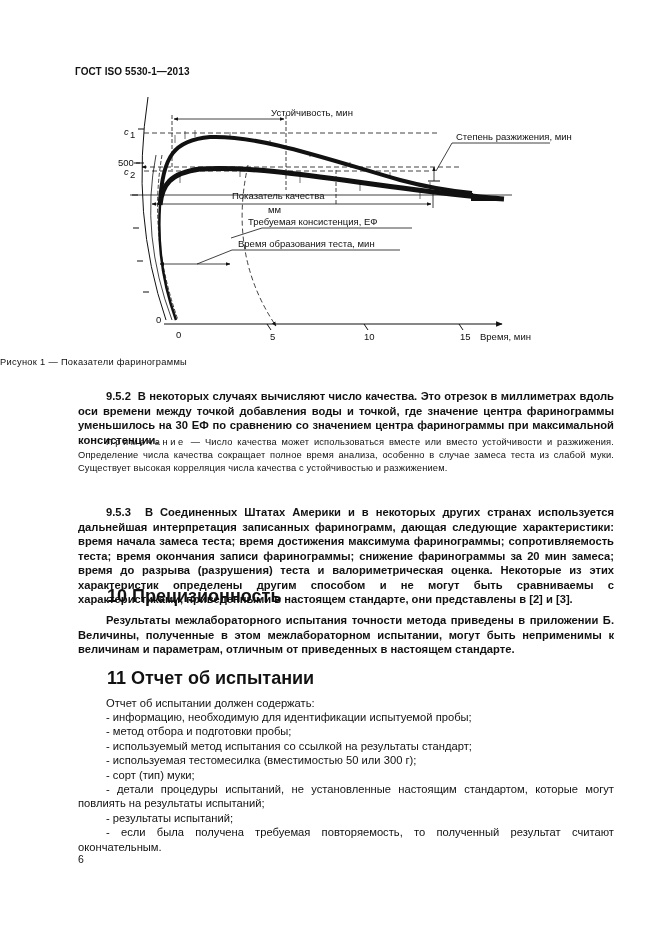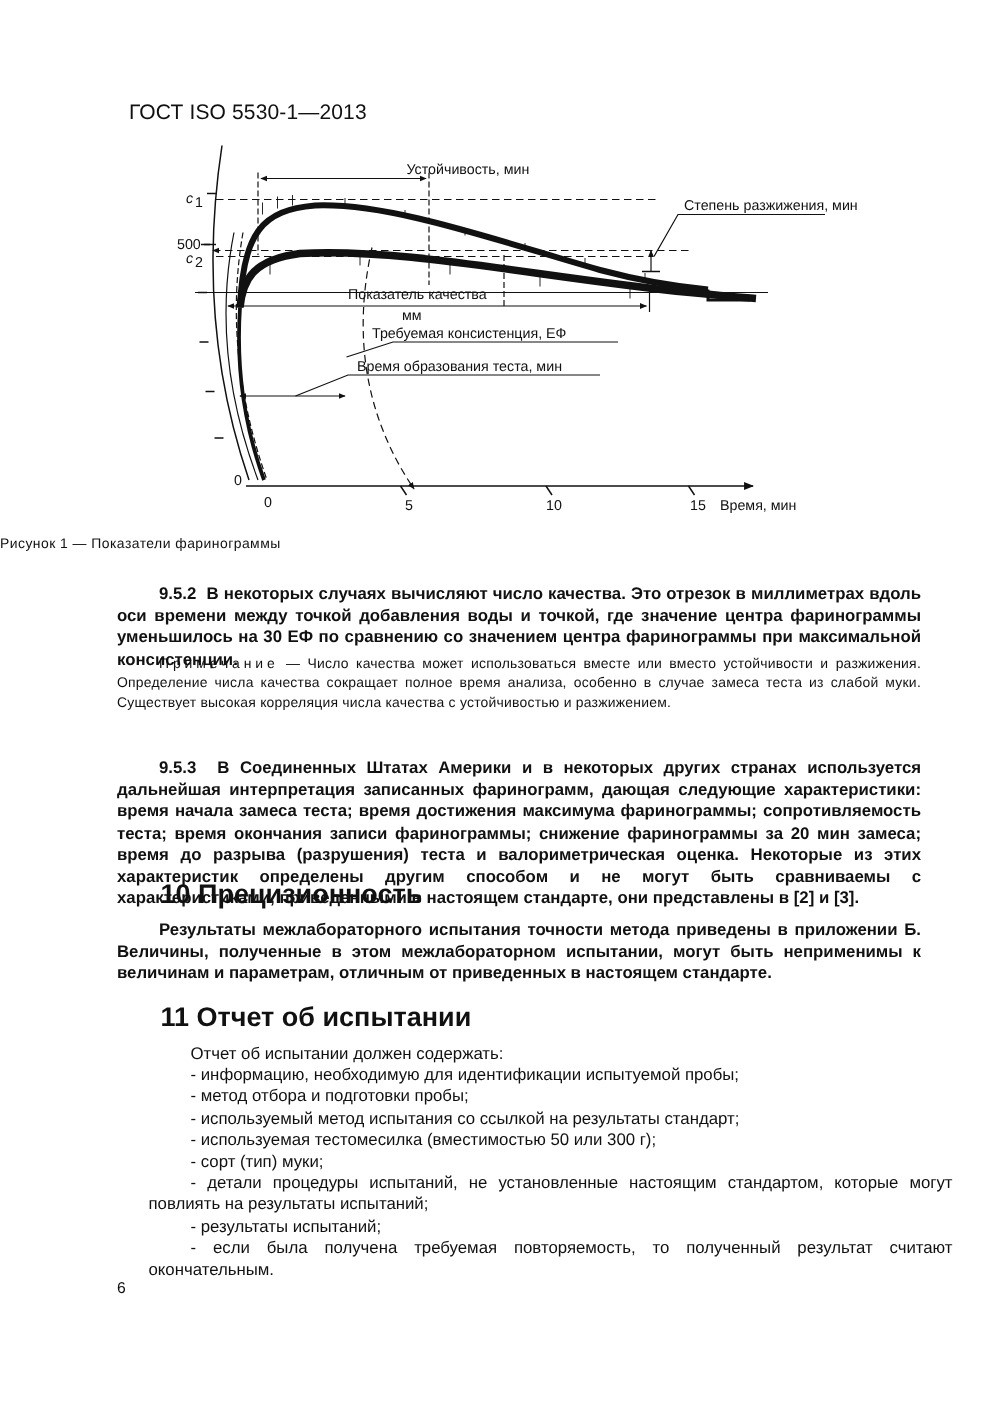--- a/index.html
+++ b/index.html
@@ -1,28 +1,28 @@
 <!DOCTYPE html>
 <html><head>
 <meta charset="utf-8">
 <style>
   html, body { margin: 0; padding: 0; background: #ffffff; }
   body { width: 661px; height: 936px; position: relative; overflow: hidden;
          font-family: "Liberation Sans", sans-serif; color: #111; }
   .abs { position: absolute; }
-  .hdr { left: 86px; top: 66px; font-size: 14px; font-weight: normal; letter-spacing: 0.1px; }
+  .hdr { left: 75px; top: 66px; font-size: 10px; font-weight: bold; letter-spacing: 0.1px; }
   .fig { left: 100px; top: 95px; width: 520px; height: 255px; }
   .fig svg { width: 520px; height: 255px; display: block; }
   .fig text { font-family: "Liberation Sans", sans-serif; font-size: 9.5px; fill: #111; }
   .caption { left: 0; width: 661px; top: 357px; font-size: 9.3px; letter-spacing: 0.3px; }
   .p { left: 78px; width: 536px; font-size: 11.2px; line-height: 14.5px; text-align: justify; font-weight: bold; }
   .p .ind { display: inline-block; width: 28px; }
   .note { left: 78px; width: 536px; font-size: 9.3px; line-height: 13px; text-align: justify; letter-spacing: 0.15px; }
   .h2 { left: 107px; font-size: 18px; font-weight: bold; }
-  .li { left: 78px; width: 536px; font-size: 11.2px; line-height: 14.4px; margin-left: 21px; }
+  .li { left: 78px; width: 536px; font-size: 11.2px; line-height: 14.4px; }
   .li-ind { padding-left: 28px; box-sizing: border-box; }
   .pgnum { left: 78px; top: 853px; font-size: 10.5px; }
   .spaced { letter-spacing: 2.6px; }
 </style>
 </head>
 <body>
 
 <div class="abs hdr">ГОСТ ISO 5530-1—2013</div>
 
 <div class="abs fig">

